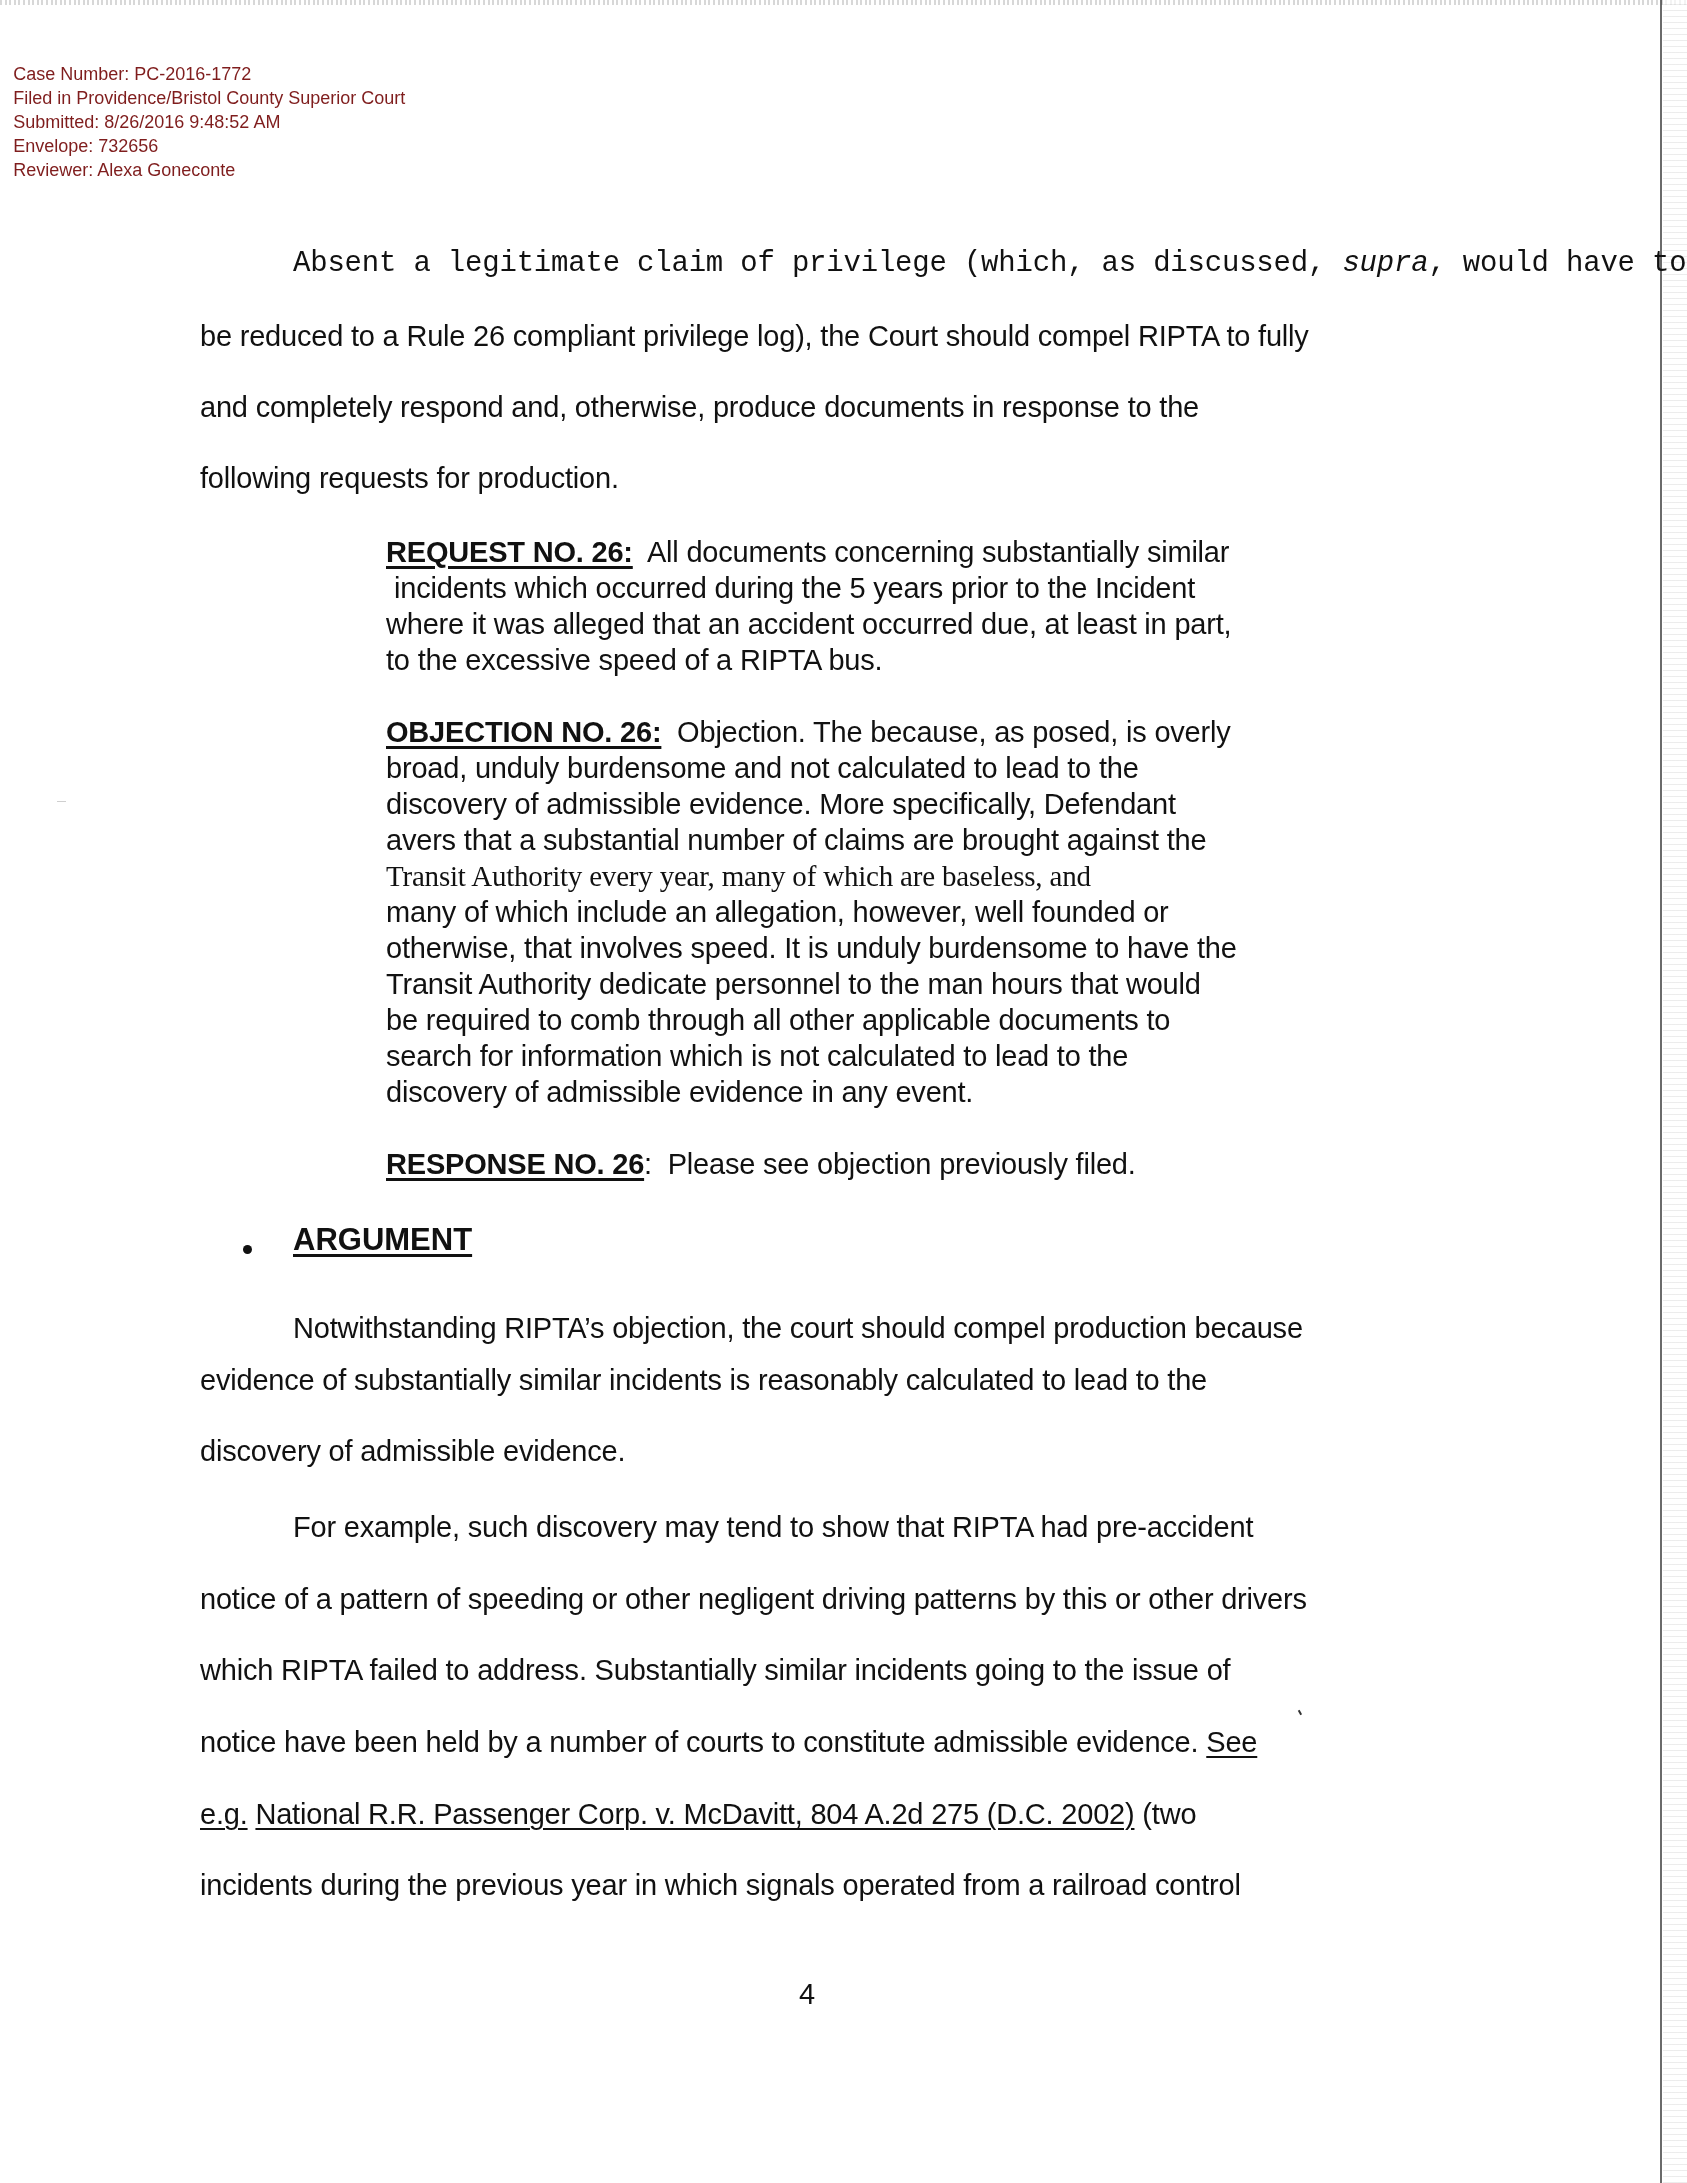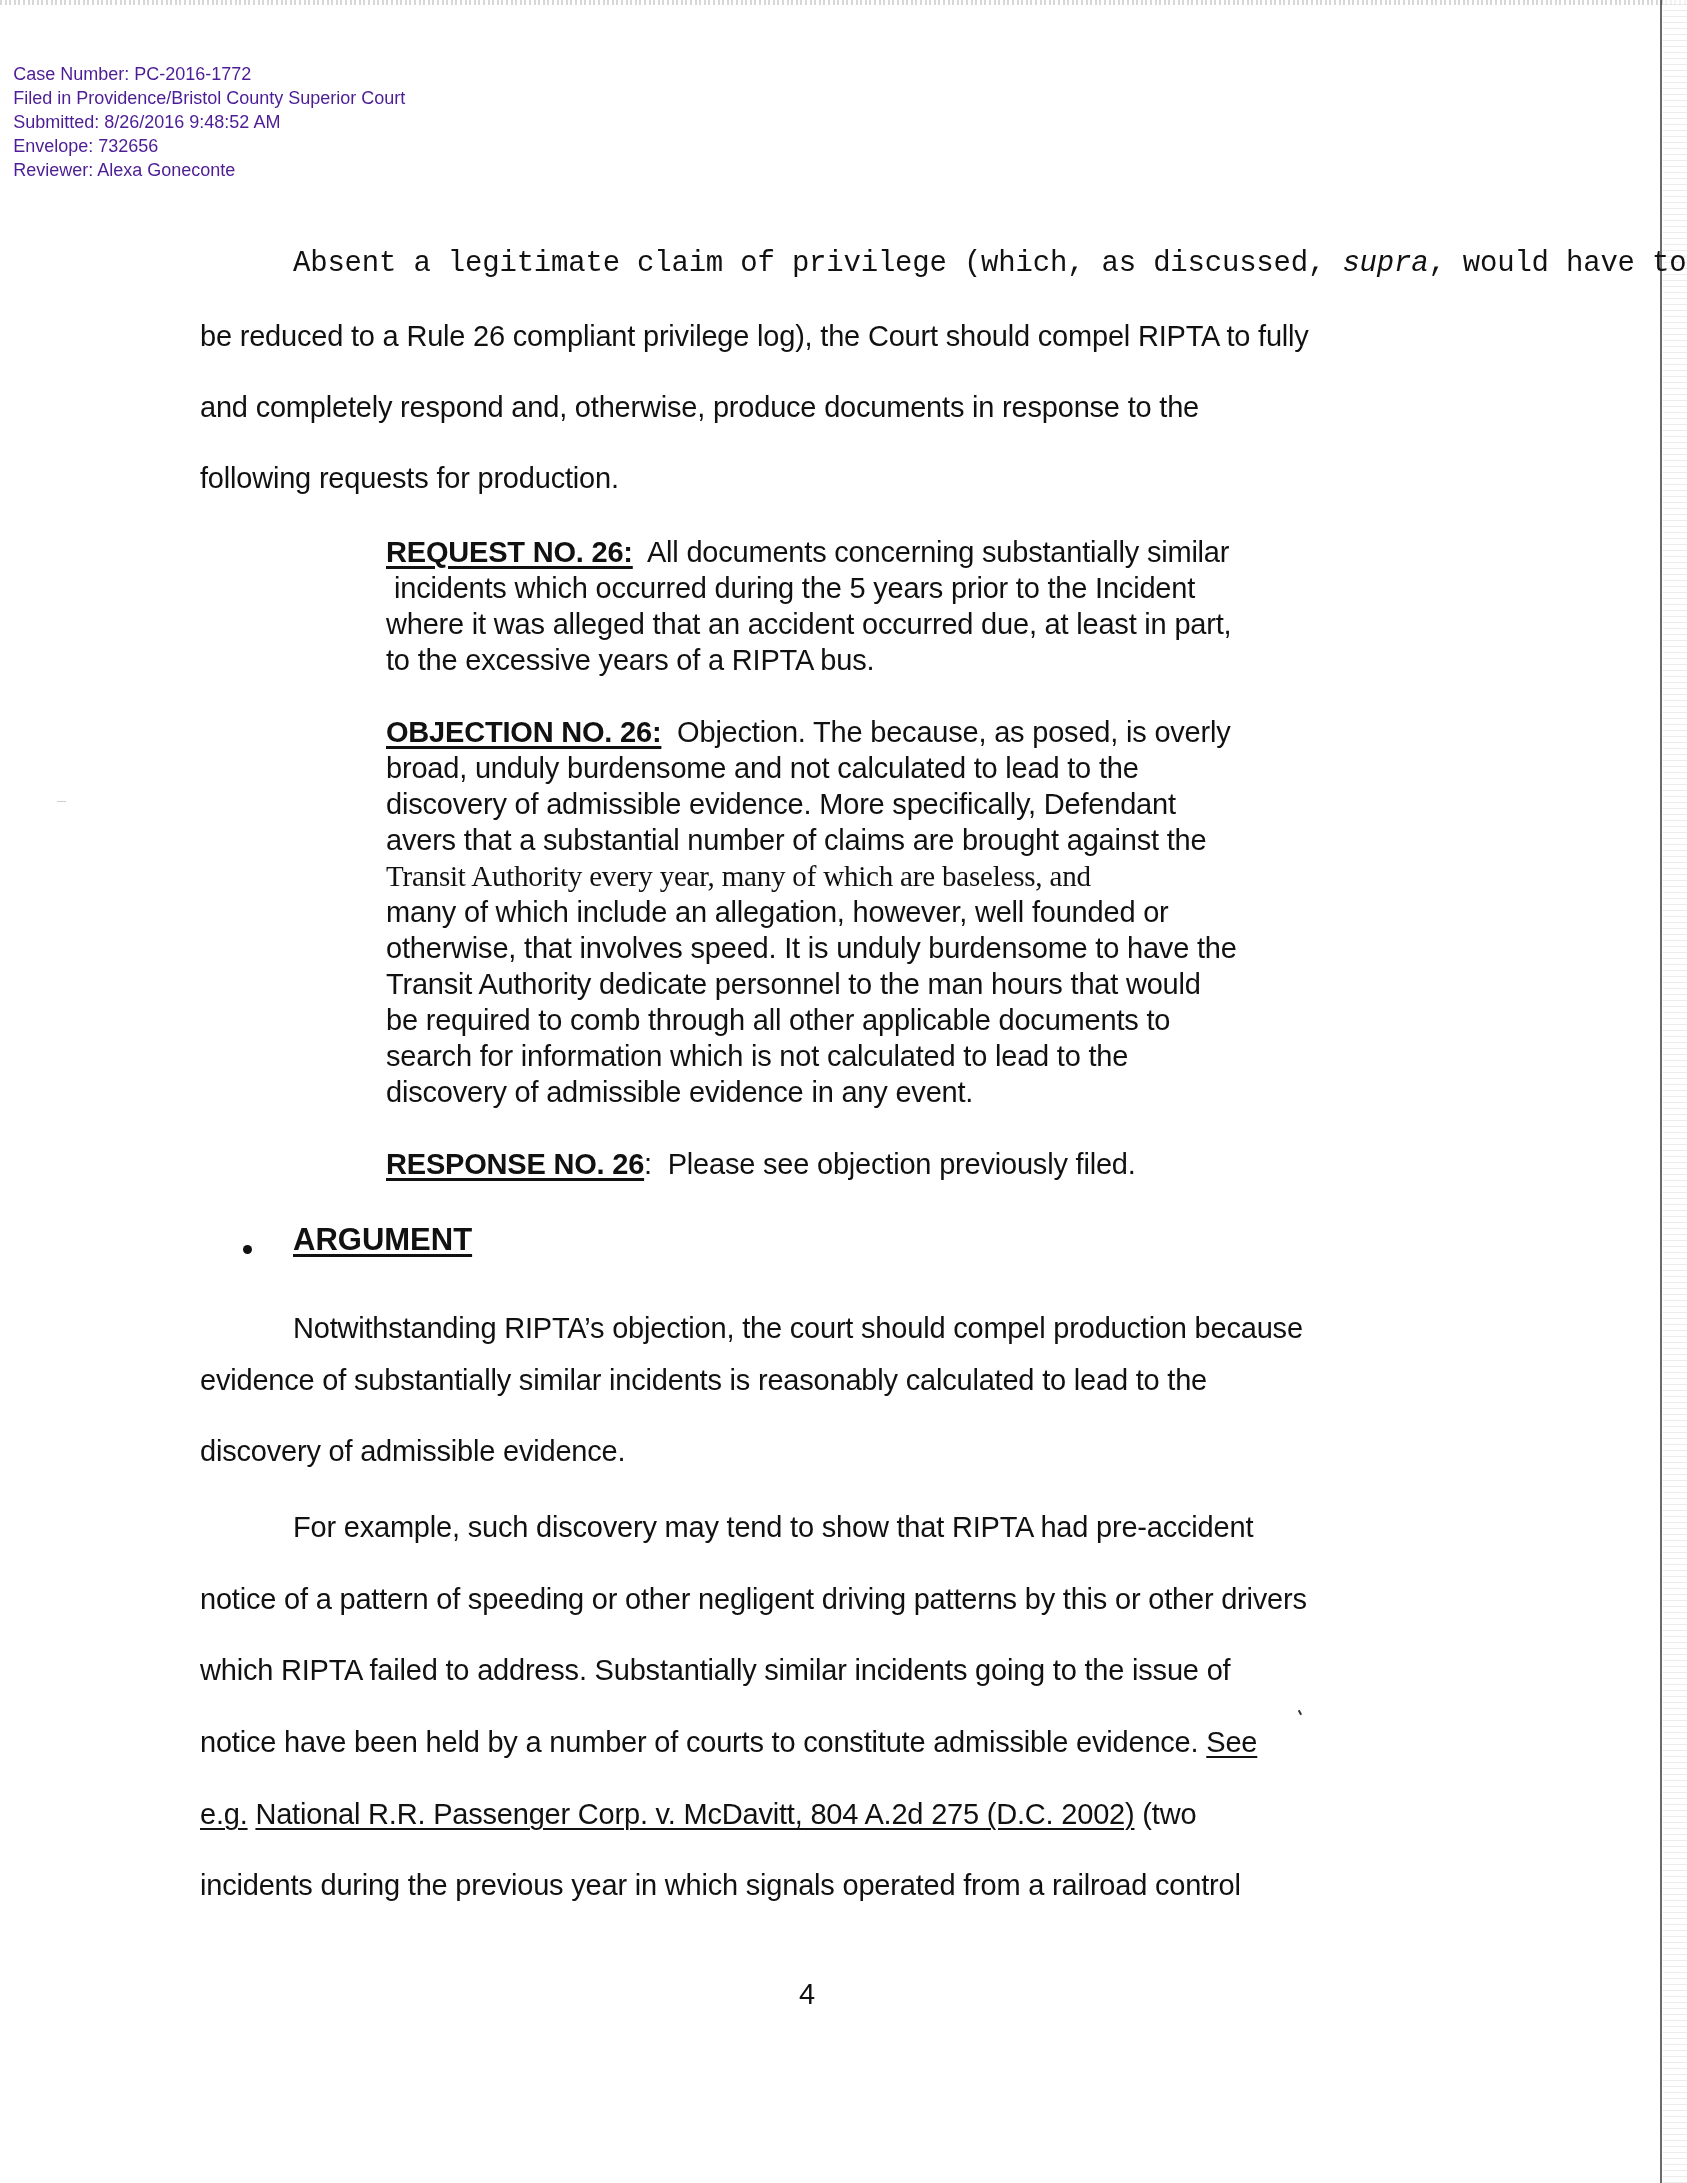--- a/index.html
+++ b/index.html
@@ -3,21 +3,21 @@
 <meta charset="utf-8">
 <style>
   html, body { margin:0; padding:0; background:#ffffff; }
   body { width:1687px; height:2183px; position:relative; overflow:hidden;
          font-family:"Liberation Sans", sans-serif; color:#111111; }
   .scanbar-top { position:absolute; left:0; top:0; width:1687px; height:5.3px;
          background:repeating-linear-gradient(90deg,#bdbdbd 0 2px,#ffffff 2px 4.6px); opacity:.6; }
   .scan-edge { position:absolute; left:1660px; top:0; width:2px; height:2183px; background:#3a3a3a; opacity:.75; }
   .scan-speckle { position:absolute; left:1663px; top:0; width:24px; height:2183px;
          background:repeating-linear-gradient(0deg,#e4e4e4 0 1.3px,#ffffff 1.3px 6px); opacity:.7; }
-  .header { position:absolute; left:13.2px; top:62px; font-size:18px; line-height:24px; color:#4c1d95; }
+  .header { position:absolute; left:13.2px; top:62px; font-size:18px; line-height:24px; color:#7f1d1d; }
   .header div { white-space:nowrap; }
   .line { position:absolute; white-space:nowrap; font-size:29px; line-height:34px; letter-spacing:-0.2px; }
   .blk { position:absolute; white-space:nowrap; font-size:29px; line-height:36px; letter-spacing:-0.2px; }
   .lbl { font-weight:bold; text-decoration:underline; text-decoration-thickness:2.6px; text-underline-offset:4px; }
   .u { text-decoration:underline; text-decoration-thickness:2px; text-underline-offset:4px; }
   em { font-style:italic; }
   .bullet { position:absolute; left:243px; top:1245px; width:9.3px; height:9.3px; border-radius:50%; background:#111; }
   .heading { position:absolute; left:293px; top:1223px; font-size:31px; line-height:34px; font-weight:bold;
              text-decoration:underline; text-decoration-thickness:2.6px; text-underline-offset:4px; white-space:nowrap; }
   .pagenum { position:absolute; left:799px; top:1977px; font-size:29px; line-height:34px; }
@@ -42,21 +42,21 @@
 
 <div class="line" style="left:293px; top:247px;font-family:Liberation Mono, monospace;"><span>Absent a legitimate claim of privilege (which, as discussed, </span><em>supra</em><span>, would have to</span></div>
 <div class="line" style="left:200px; top:319px;">be reduced to a Rule 26 compliant privilege log), the Court should compel RIPTA to fully</div>
 <div class="line" style="left:200px; top:390px;">and completely respond and, otherwise, produce documents in response to the</div>
 <div class="line" style="left:200px; top:461px;">following requests for production.</div>
 
 <div>
   <div class="blk" style="left:386px; top:534px;"><span class="lbl">REQUEST NO. 26:</span>&nbsp; <span>All documents concerning substantially similar</span></div>
   <div class="blk" style="left:394px; top:570px;">incidents which occurred during the 5 years prior to the Incident</div>
   <div class="blk" style="left:386px; top:606px;">where it was alleged that an accident occurred due, at least in part,</div>
-  <div class="blk" style="left:386px; top:642px;">to the excessive years of a RIPTA bus.</div>
+  <div class="blk" style="left:386px; top:642px;">to the excessive speed of a RIPTA bus.</div>
 </div>
 
 <div>
   <div class="blk" style="left:386px; top:714px;"><span class="lbl">OBJECTION NO. 26:</span>&nbsp; <span>Objection. The because, as posed, is overly</span></div>
   <div class="blk" style="left:386px; top:750px;">broad, unduly burdensome and not calculated to lead to the</div>
   <div class="blk" style="left:386px; top:786px;">discovery of admissible evidence. More specifically, Defendant</div>
   <div class="blk" style="left:386px; top:822px;">avers that a substantial number of claims are brought against the</div>
   <div class="blk" style="left:386px; top:858px;font-family:Liberation Serif, serif;">Transit Authority every year, many of which are baseless, and</div>
   <div class="blk" style="left:386px; top:894px;">many of which include an allegation, however, well founded or</div>
   <div class="blk" style="left:386px; top:930px;">otherwise, that involves speed. It is unduly burdensome to have the</div>

